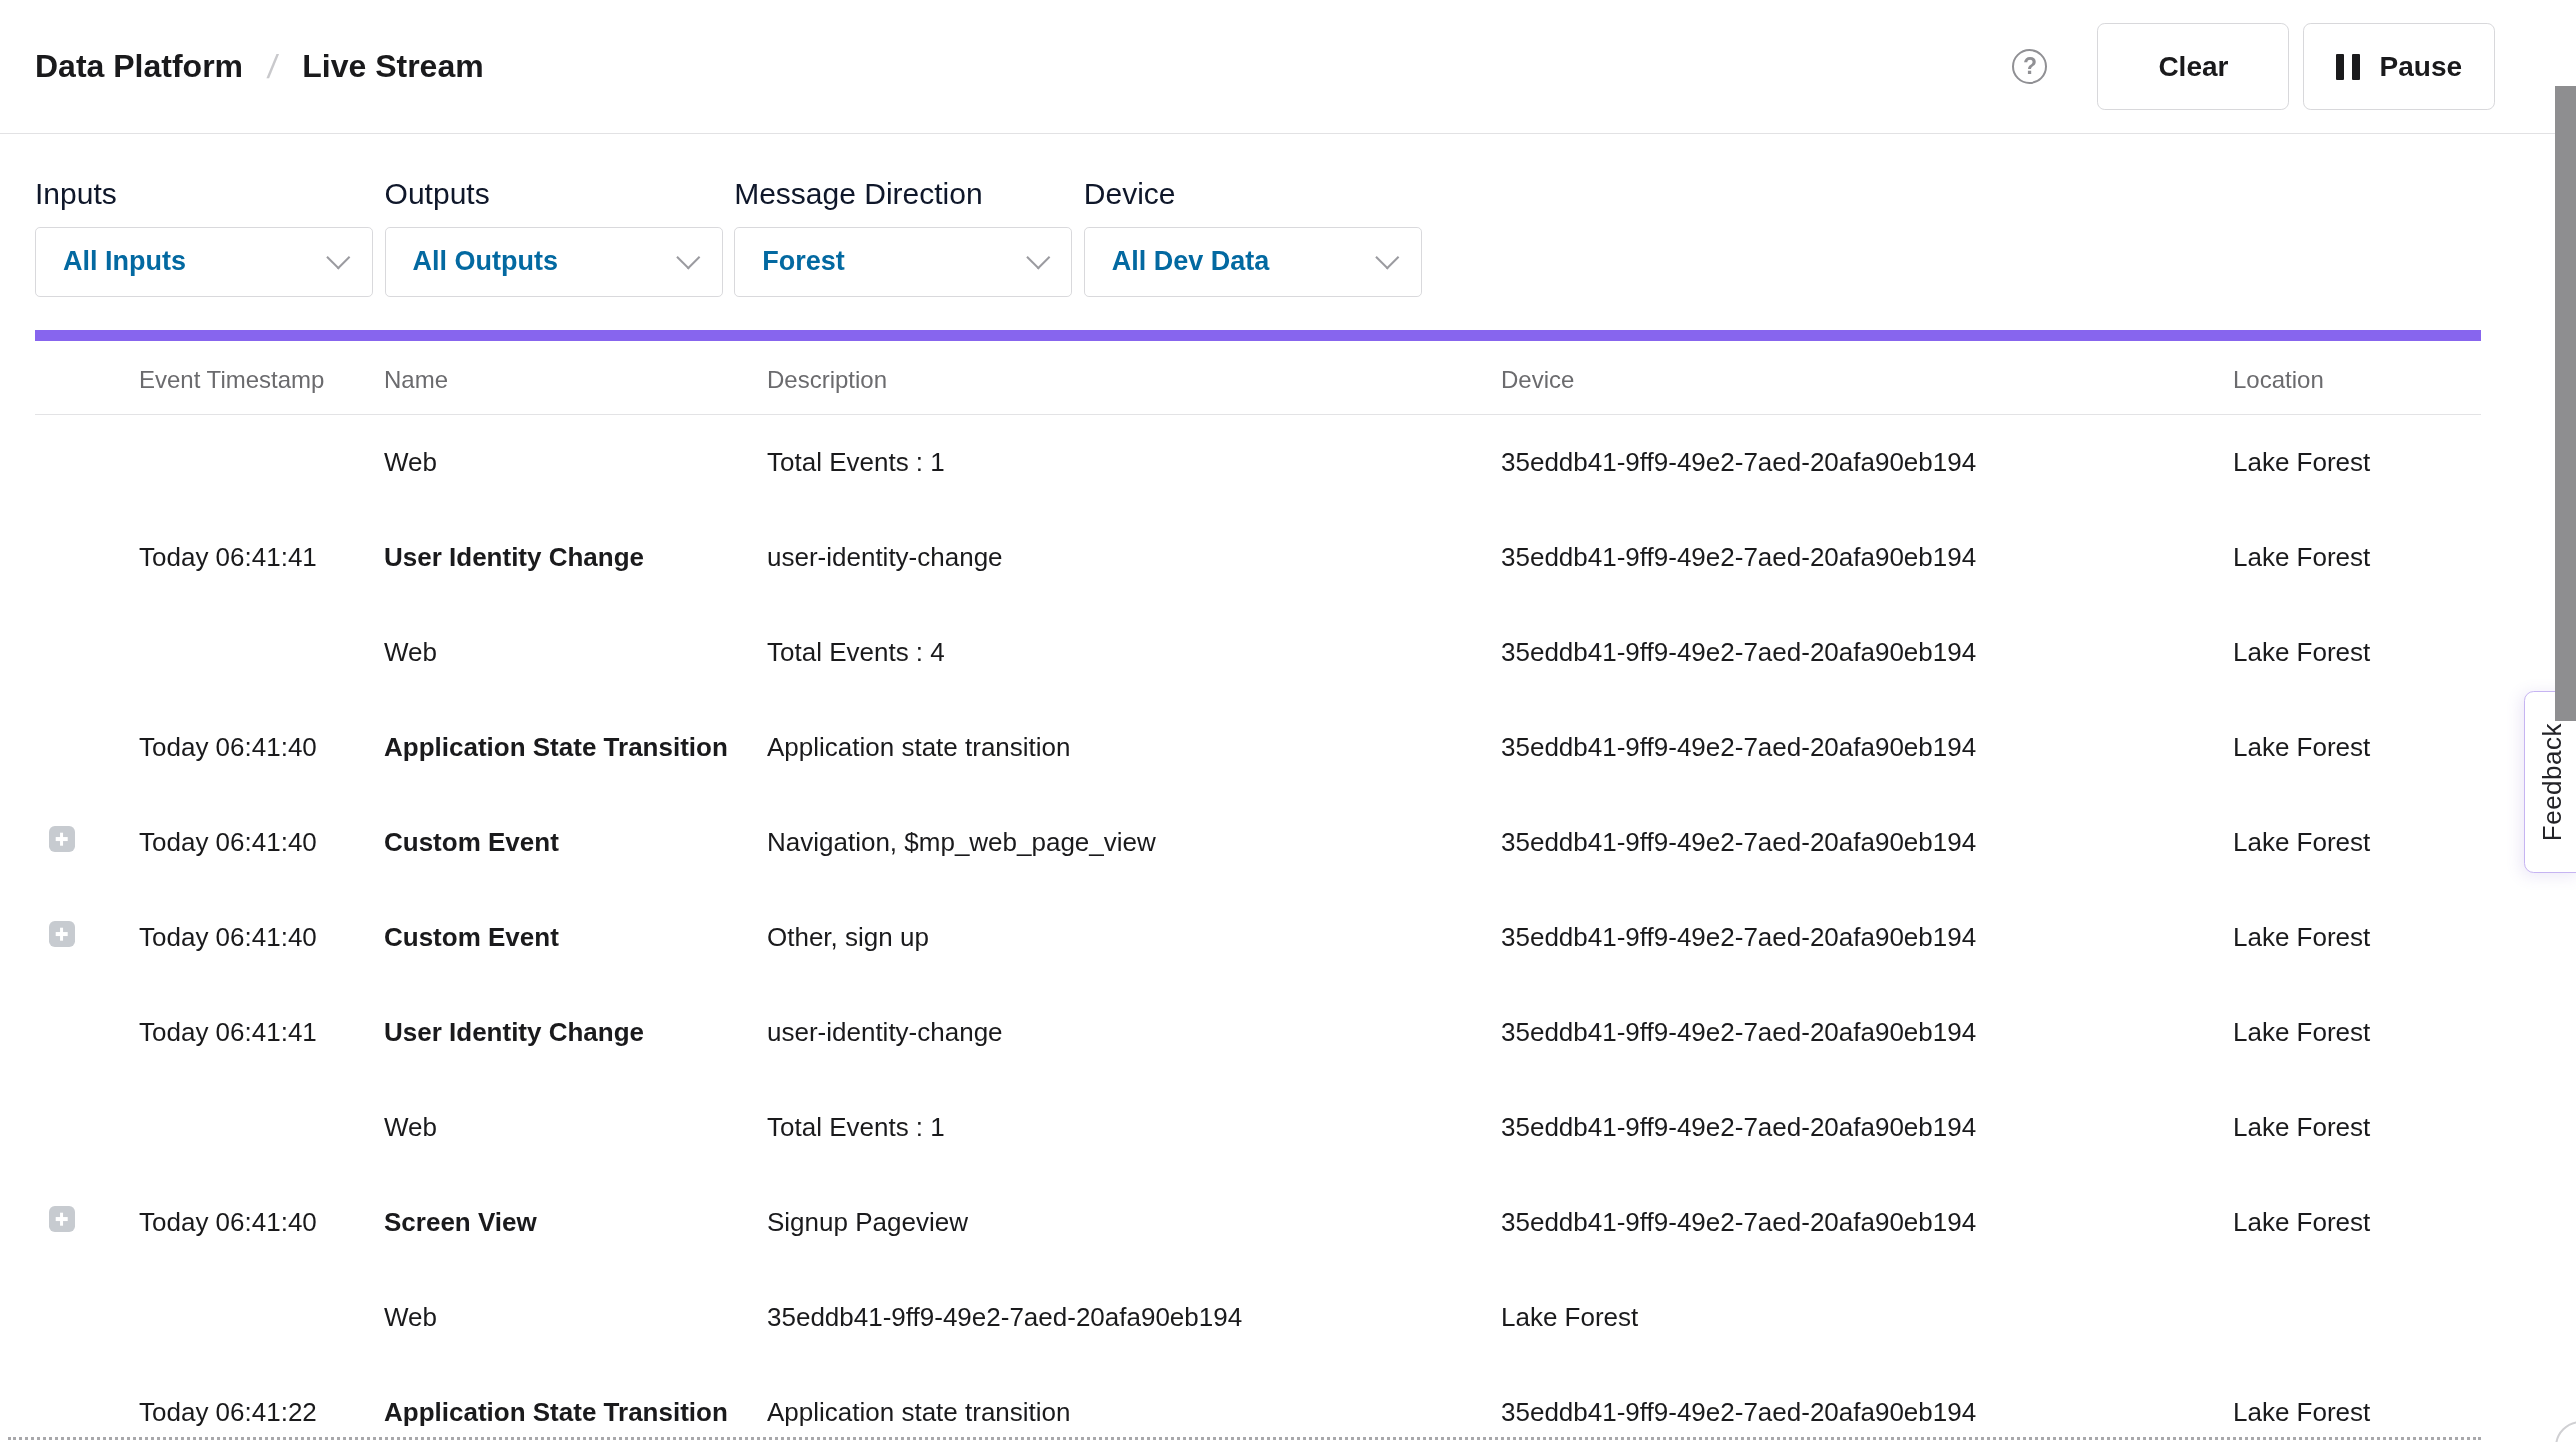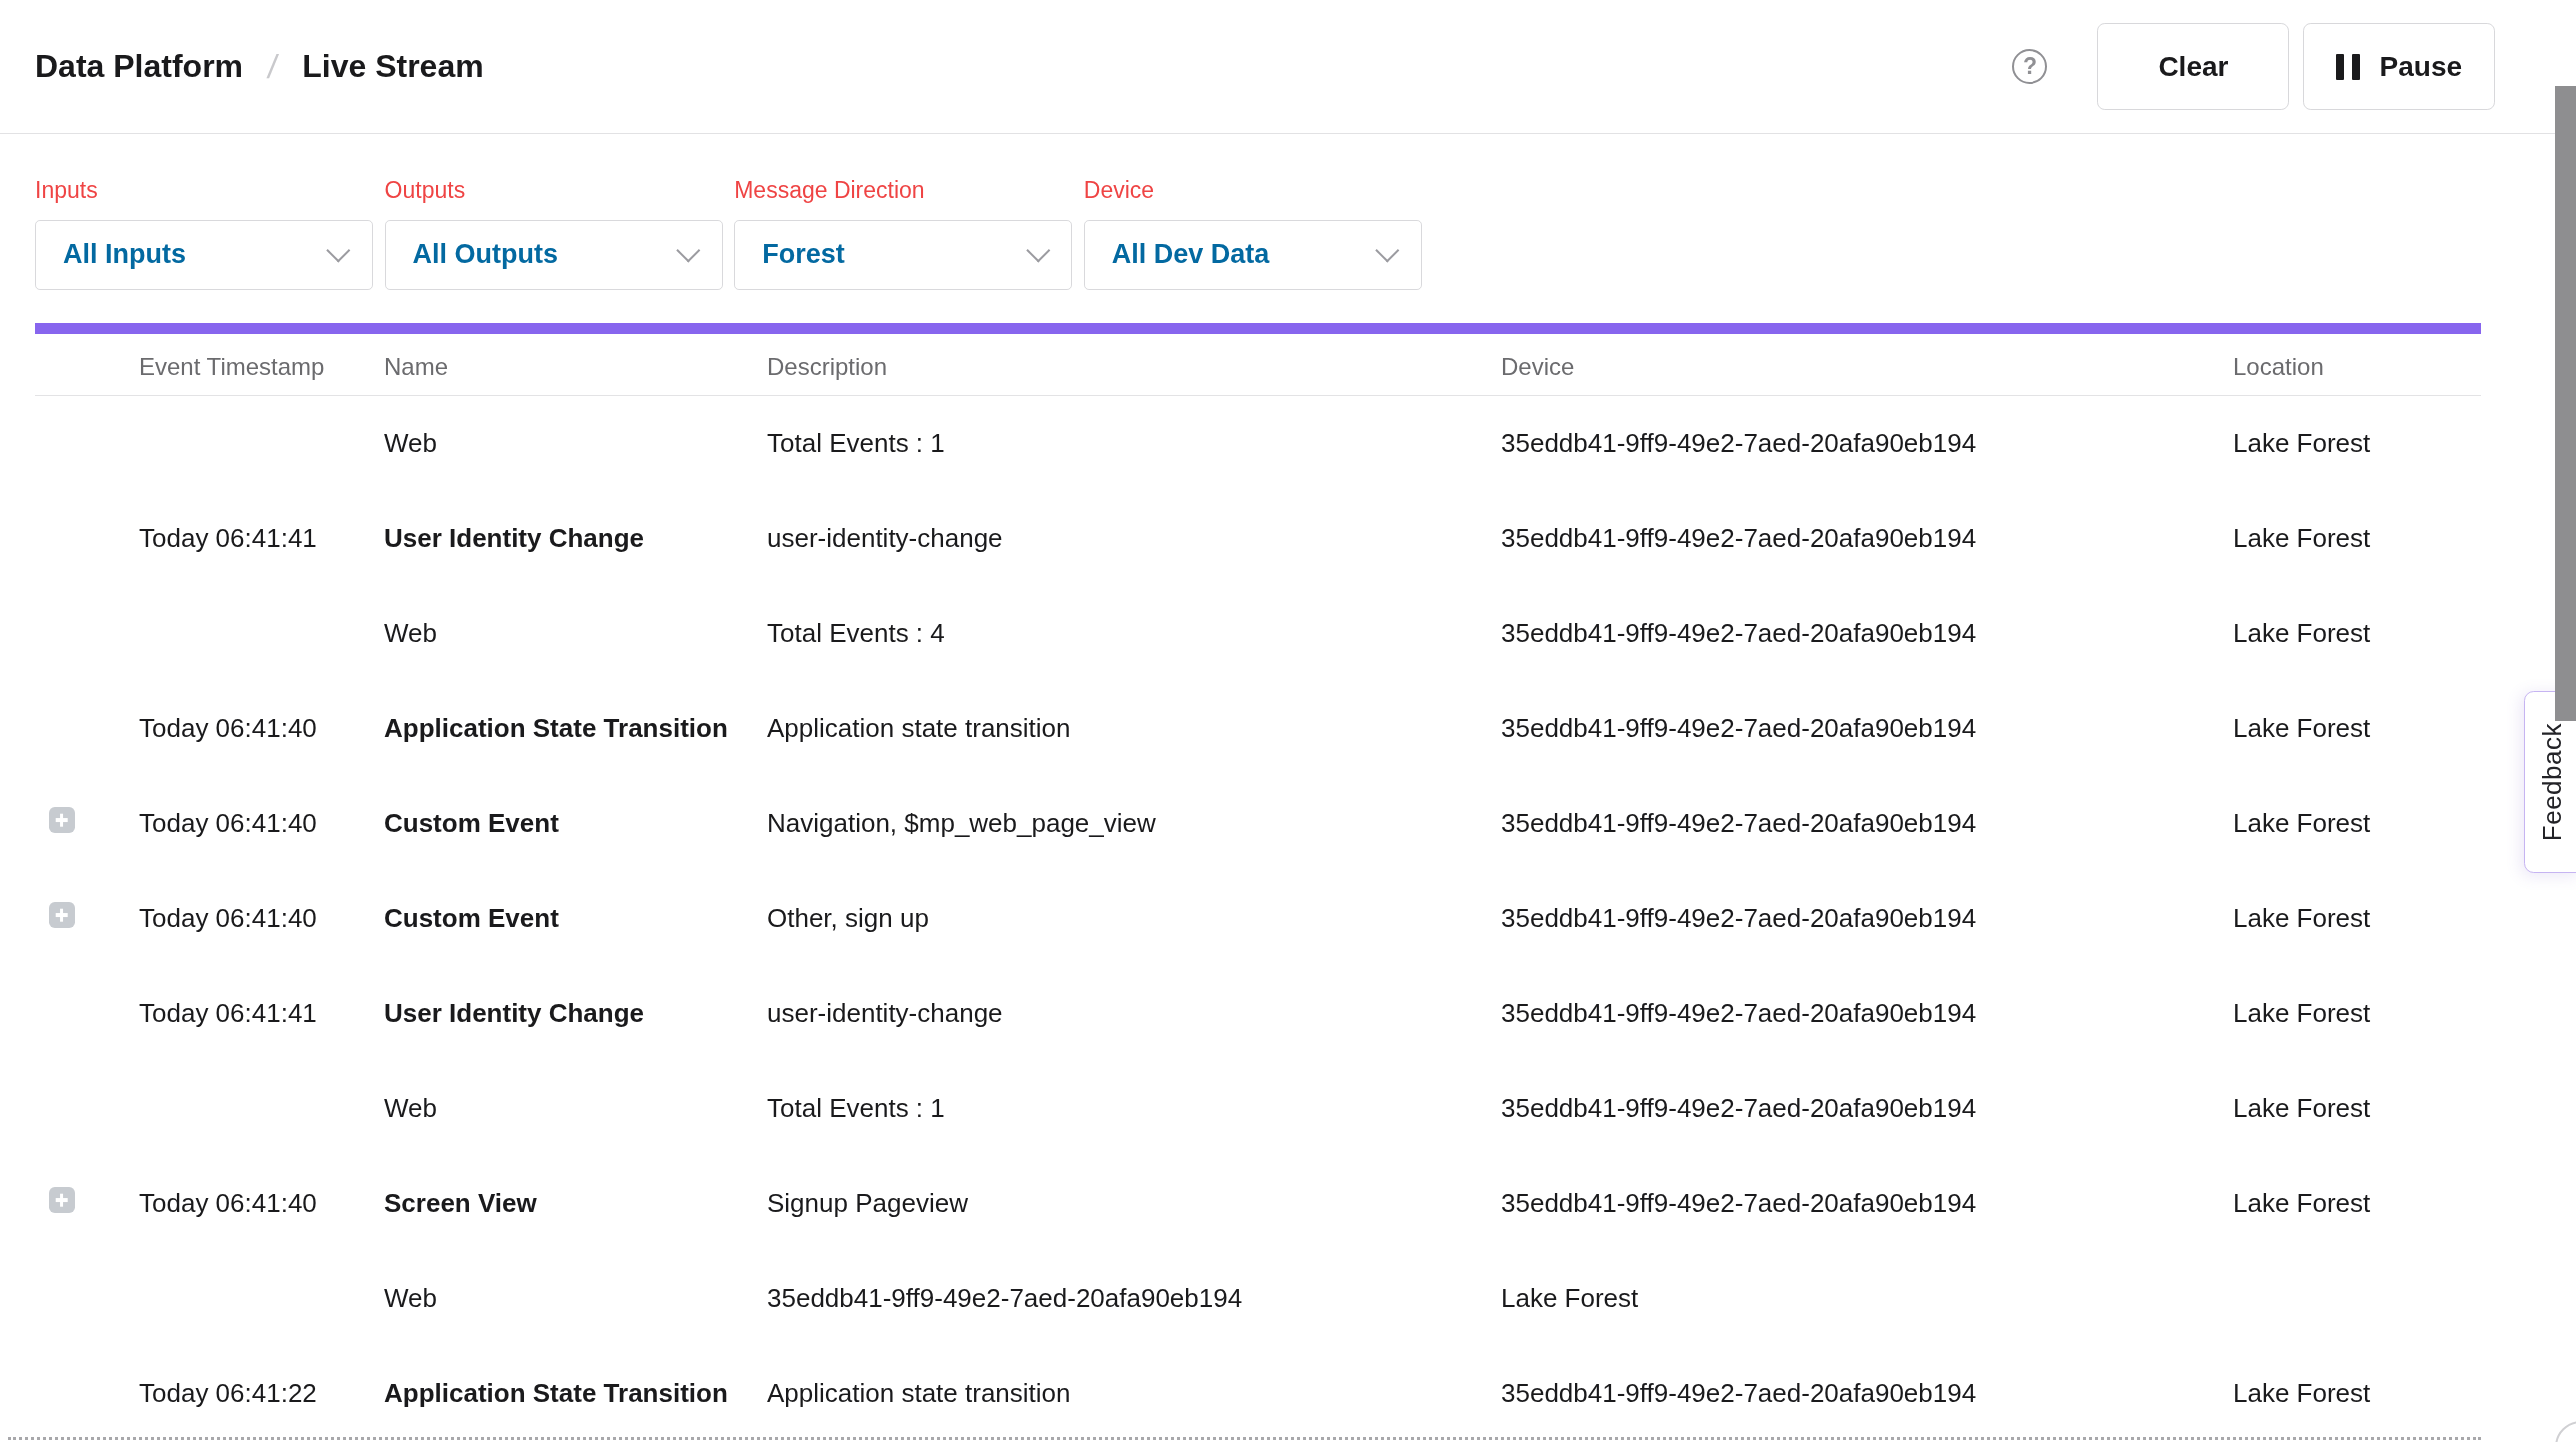--- a/index.html
+++ b/index.html
@@ -28,40 +28,40 @@
     display:flex;align-items:center;justify-content:center;cursor:pointer;box-sizing:border-box;
     padding:0 18px;
   }
   .btn + .btn{margin-left:13.6px;}
   .pause-icon{display:inline-flex;margin-right:19.4px;}
   .pause-icon i{display:block;width:7.8px;height:26px;background:#1a1a1c;border-radius:1px;}
   .pause-icon i + i{margin-left:8.7px;}
   
   .filters{display:flex;padding:43px 35px 0;}
   .filter-group{width:338px;margin-right:11.6px;}
-  .filter-label{font-size:23px;color:#ef4444;margin-bottom:15.5px;}
+  .filter-label{font-size:30px;color:#0f172a;margin-bottom:15.5px;}
   .select{
     height:70px;border:1.9px solid #d9d9dc;border-radius:4.9px;background:#fff;
     display:flex;align-items:center;justify-content:space-between;
     padding:0 25px 0 27px;box-sizing:border-box;cursor:pointer;
   }
   .select .val{font-size:27px;font-weight:700;color:#0369a1;}
   .chev{
     width:14.6px;height:14.6px;border-right:2.9px solid #9b9ba0;border-bottom:2.9px solid #9b9ba0;
     transform:rotate(45deg) translate(-2.9px,-2.9px);
   }
   
   .accent-bar{margin:33px 0 0 35px;width:2446px;height:11.6px;background:#8765ee;}
   
   .table{margin:0 0 0 35px;width:2446px;}
   .tr,.thead{
     display:grid;grid-template-columns:104px 245px 383px 734px 732px 248px;
     align-items:center;
   }
-  .thead{height:62px;border-bottom:1.9px solid #e3e3e5;padding-top:5.8px;box-sizing:border-box;}
+  .thead{height:74px;border-bottom:1.9px solid #e3e3e5;padding-top:5.8px;box-sizing:border-box;}
   .th{font-size:24px;color:#6b6b6e;}
   .tr{height:95px;}
   .td{font-size:26px;color:#1a1a1c;white-space:nowrap;overflow:hidden;}
   .td.bold{font-weight:700;}
   .td-expand{padding-left:13.6px;}
   .expand{
     width:26px;height:26px;border-radius:5.8px;background:#c7cbd0;position:relative;
     display:inline-block;cursor:pointer;
   }
   .expand::before,.expand::after{

